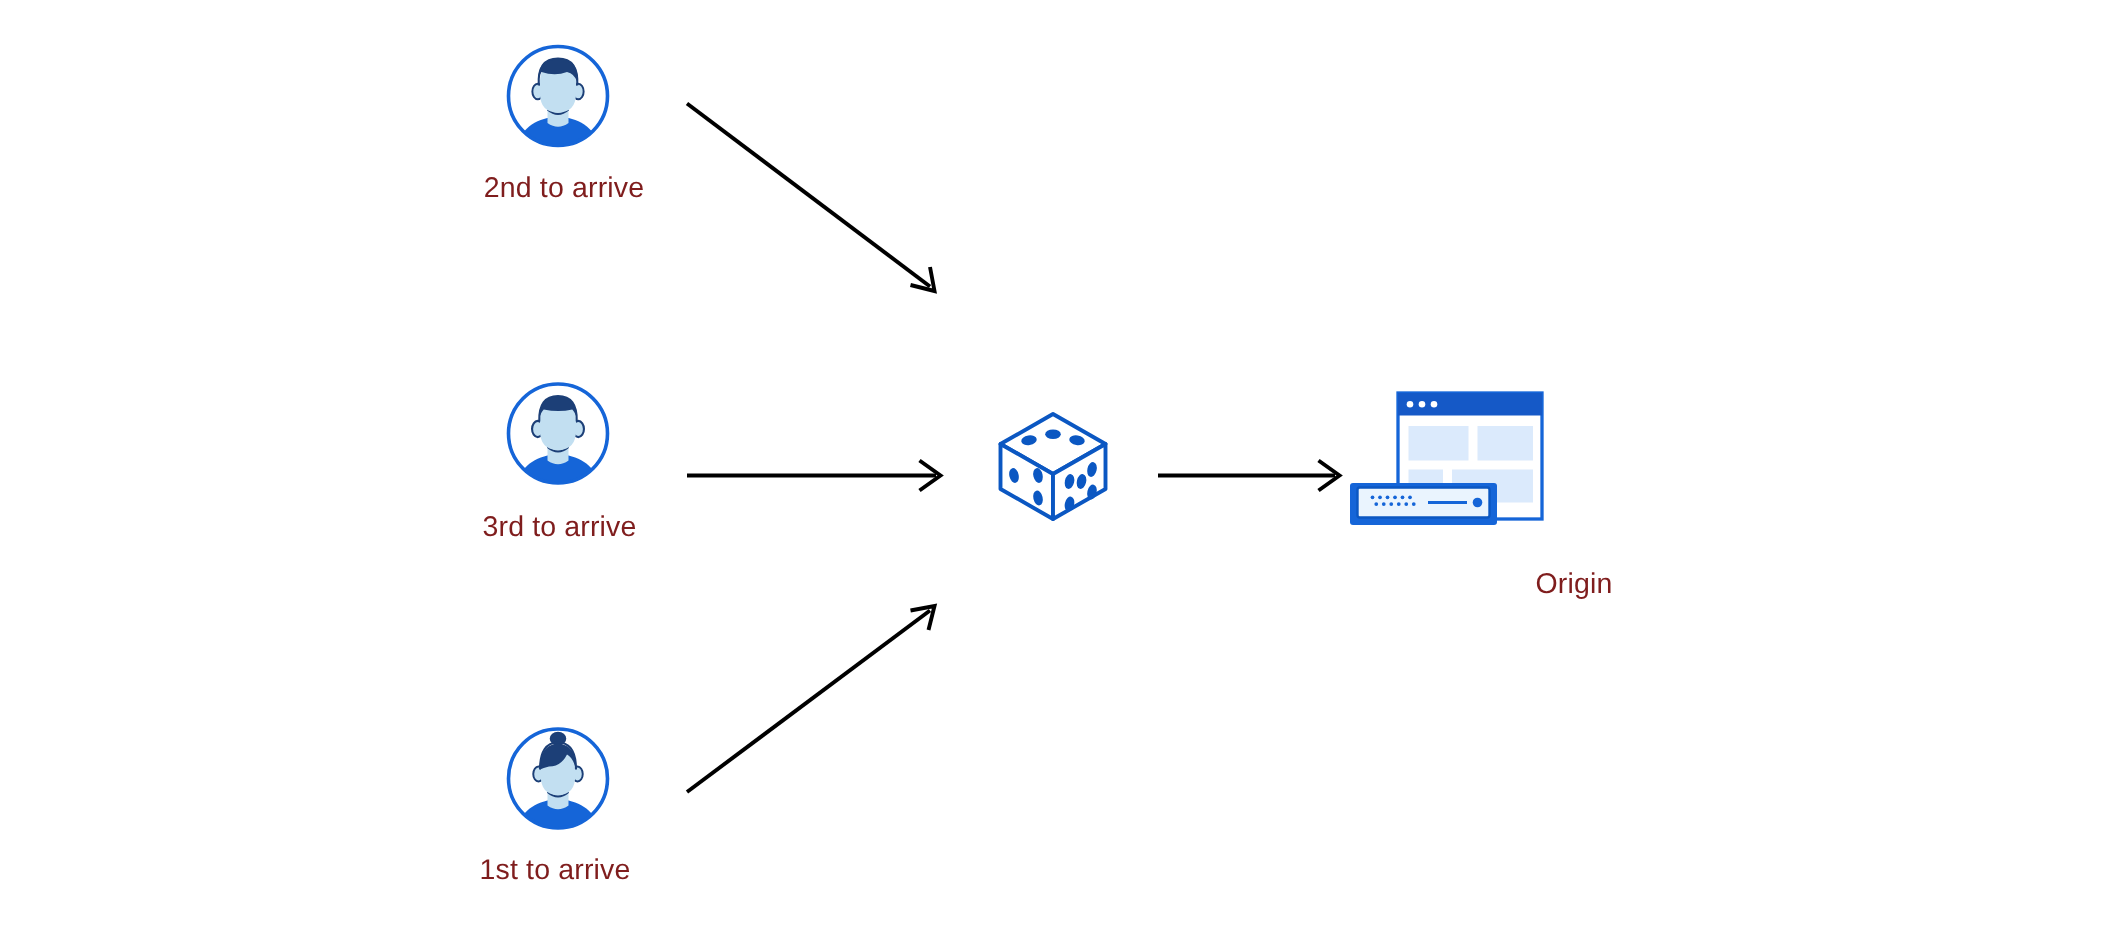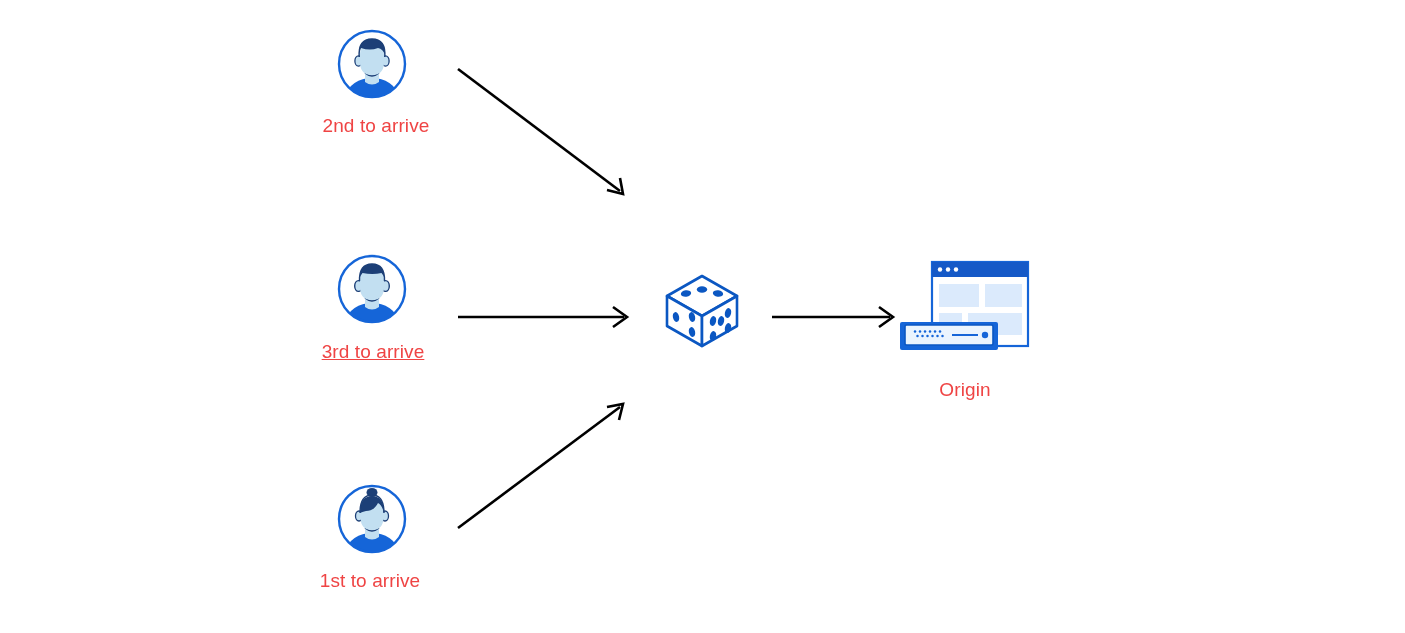--- a/index.html
+++ b/index.html
@@ -20,21 +20,21 @@
   }
   .node {
     position: absolute;
   }
   .node-label {
     position: absolute;
     width: 220px;
     text-align: center;
     font-family: "Liberation Sans", sans-serif;
     font-size: 19px;
-    color: #ef4444;
+    color: #7f1d1d;
     letter-spacing: 0.1px;
     white-space: nowrap;
   }
   .arrow-layer {
     position: absolute;
     left: 0;
     top: 0;
     width: 1405px;
     height: 633px;
     pointer-events: none;
@@ -107,21 +107,21 @@
         <path d="M29 45 q7 6 14 0" fill="none" stroke="#1c3f77" stroke-width="1.3"></path>
         <ellipse cx="22.5" cy="33" rx="3.8" ry="5.4" fill="#c2dff1" stroke="#1c3f77" stroke-width="1.4"></ellipse>
         <ellipse cx="49.5" cy="33" rx="3.8" ry="5.4" fill="#c2dff1" stroke="#1c3f77" stroke-width="1.4"></ellipse>
         <path d="M24 26 q0 -11 12 -11 q12 0 12 11 v8 q0 13 -12 13 q-12 0 -12 -13 Z" fill="#c2dff1"></path>
         <path d="M23.5 26 q0 -15 12.5 -15 q12.5 0 12.5 15 q-1 -4 -3 -6 q-9 2 -19 0 q-2 2 -3 6 Z" fill="#1c3f77"></path>
         <path d="M23.5 28 q-0.5 -17 12.5 -17 q13 0 12.5 17" fill="none" stroke="#1c3f77" stroke-width="1.4"></path>
       </g>
       <circle cx="36" cy="36" r="33" fill="none" stroke="#1565d8" stroke-width="2.4"></circle>
     </svg>
   </div>
-  <div class="node-label" style="left:263px; top:341px;text-decoration:underline;">3rd to arrive</div>
+  <div class="node-label" style="left:263px; top:341px;">3rd to arrive</div>
 
   <div class="node" style="left:336px; top:483px;">
     <svg class="icon-svg" width="72" height="72" viewBox="0 0 72 72">
       <defs>
         <clipPath id="clipBot">
             <circle cx="36" cy="36" r="33"></circle>
           </clipPath>
       </defs>
       <circle cx="36" cy="36" r="33" fill="#ffffff"></circle>
       <g clip-path="url(#clipBot)">
@@ -205,15 +205,15 @@
           <circle cx="31.5" cy="78" r="1.25"></circle>
             <circle cx="36.5" cy="78" r="1.25"></circle>
           <circle cx="41.5" cy="78" r="1.25"></circle>
             <circle cx="46.5" cy="78" r="1.25"></circle>
         </g>
         <line x1="56" y1="77" x2="82" y2="77" stroke="#1565d8" stroke-width="2"></line>
         <circle cx="89" cy="77" r="3.2" fill="#1565d8"></circle>
       </g>
     </svg>
   </div>
-  <div class="node-label" style="left:855px; top:379px;">Origin</div>
+  <div class="node-label" style="left:855px; top:379px;text-align:right;">Origin</div>
 
 </div>
 
 </body></html>

